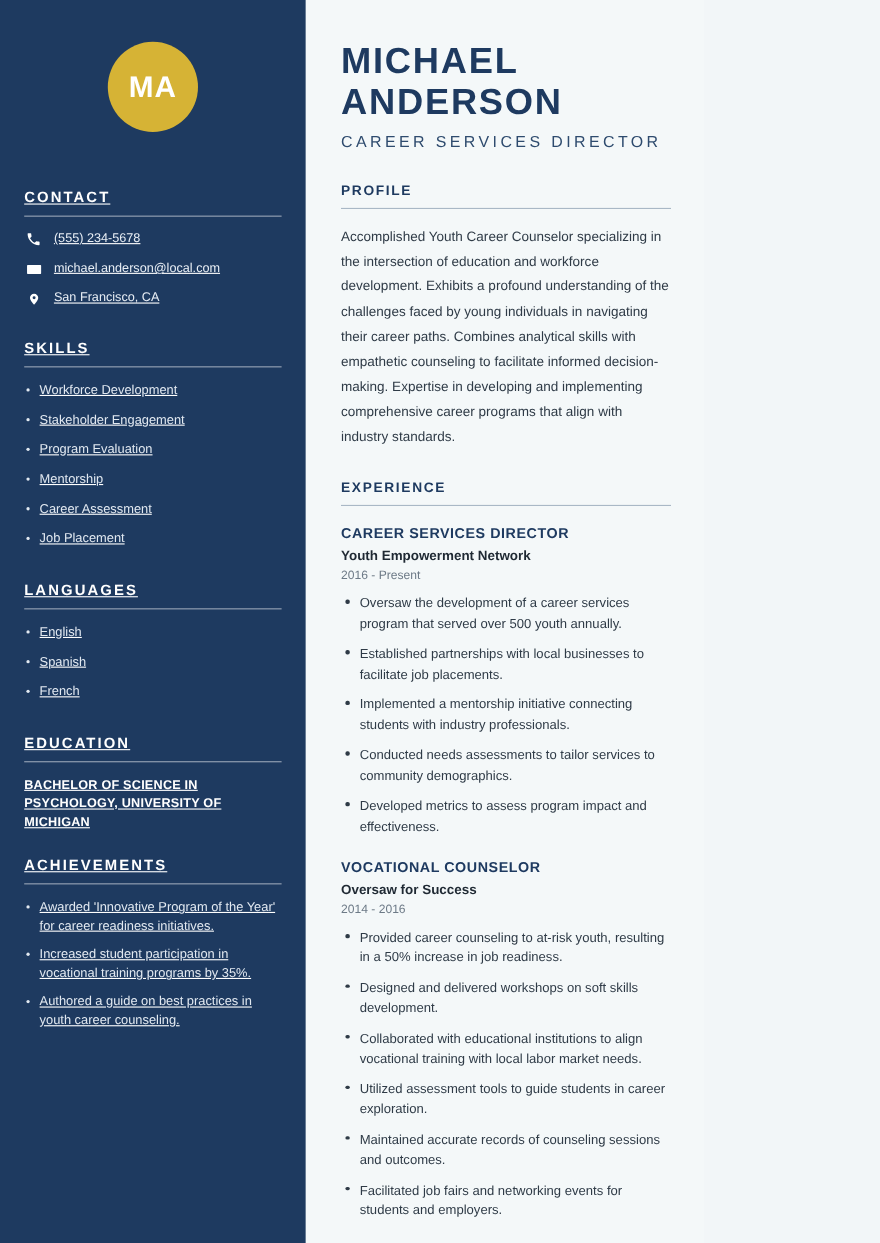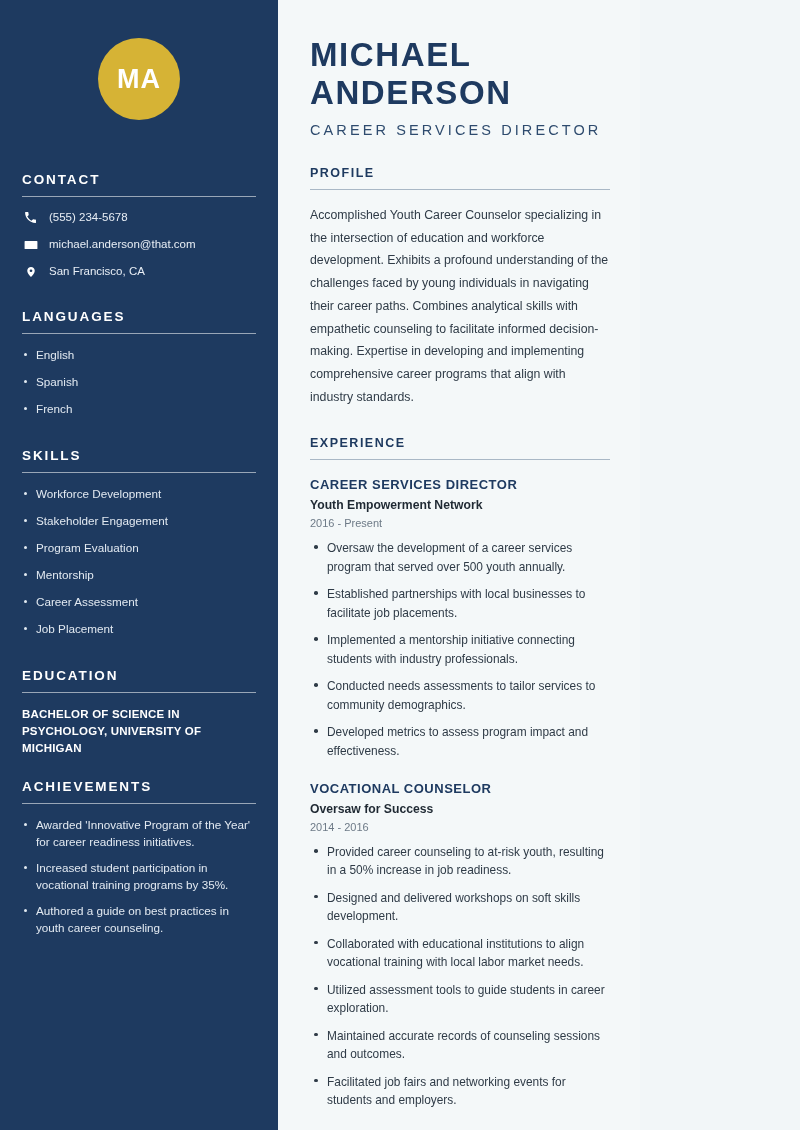--- a/index.html
+++ b/index.html
@@ -19,21 +19,21 @@
     color:#ffffff;
   }
   .avatar-wrap { display:flex; justify-content:center; margin-top:38px; }
   .avatar {
     width:82px; height:82px; border-radius:50%;
     background:#d6b335;
     display:flex; align-items:center; justify-content:center;
     color:#ffffff; font-size:27px; font-weight:bold; letter-spacing:1px;
   }
 
-  .side-section { margin-top:30px; }
+  .side-section { margin-top:30px;text-decoration:underline; }
   .side-section.first { margin-top:52px; }
   .side-title {
     font-size:13.5px; font-weight:bold; letter-spacing:1.9px;
     color:#ffffff; text-transform:uppercase;
   }
   .side-rule {
     height:1px; background:rgba(255,255,255,0.55);
     margin-top:9px; margin-bottom:13px;
   }
 
@@ -138,53 +138,53 @@
         </span>
         <span class="contact-text">(555) 234-5678</span>
       </div>
 
       <div class="contact-row">
         <span class="contact-icon">
           <svg width="14" height="14" viewBox="0 0 24 24">
               <path d="M2 5h20c.6 0 1 .4 1 1v12c0 .6-.4 1-1 1H2c-.6 0-1-.4-1-1V6c0-.6.4-1 1-1zm10 8L3.2 7h17.6L12 13z"></path>
             </svg>
         </span>
-        <span class="contact-text">michael.anderson@that.com</span>
+        <span class="contact-text">michael.anderson@local.com</span>
       </div>
 
       <div class="contact-row">
         <span class="contact-icon">
           <svg width="12" height="14" viewBox="0 0 24 24">
               <path d="M12 2C7.9 2 4.5 5.4 4.5 9.5c0 5.6 7.5 12.5 7.5 12.5s7.5-6.9 7.5-12.5C19.5 5.4 16.1 2 12 2zm0 10.2a2.7 2.7 0 110-5.4 2.7 2.7 0 010 5.4z"></path>
             </svg>
         </span>
         <span class="contact-text">San Francisco, CA</span>
       </div>
     </section>
 
     <section class="side-section">
-      <div class="side-title">LANGUAGES</div>
-      <div class="side-rule"></div>
-      <ul class="side-list tight">
-        <li>English</li>
-        <li>Spanish</li>
-        <li>French</li>
-      </ul>
-    </section>
-
-    <section class="side-section">
       <div class="side-title">SKILLS</div>
       <div class="side-rule"></div>
       <ul class="side-list tight">
         <li>Workforce Development</li>
         <li>Stakeholder Engagement</li>
         <li>Program Evaluation</li>
         <li>Mentorship</li>
         <li>Career Assessment</li>
         <li>Job Placement</li>
+      </ul>
+    </section>
+
+    <section class="side-section">
+      <div class="side-title">LANGUAGES</div>
+      <div class="side-rule"></div>
+      <ul class="side-list tight">
+        <li>English</li>
+        <li>Spanish</li>
+        <li>French</li>
       </ul>
     </section>
 
     <section class="side-section">
       <div class="side-title">EDUCATION</div>
       <div class="side-rule"></div>
       <div class="edu-entry">BACHELOR OF SCIENCE IN PSYCHOLOGY, UNIVERSITY OF MICHIGAN</div>
     </section>
 
     <section class="side-section" style="margin-top:22px;">

